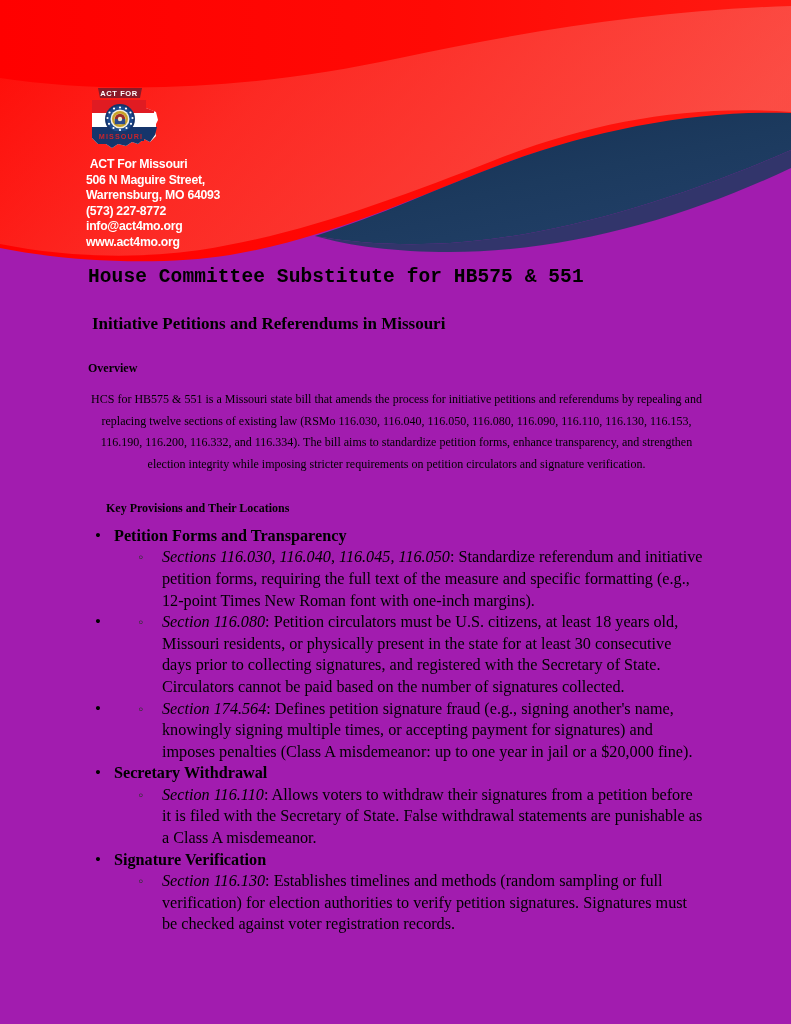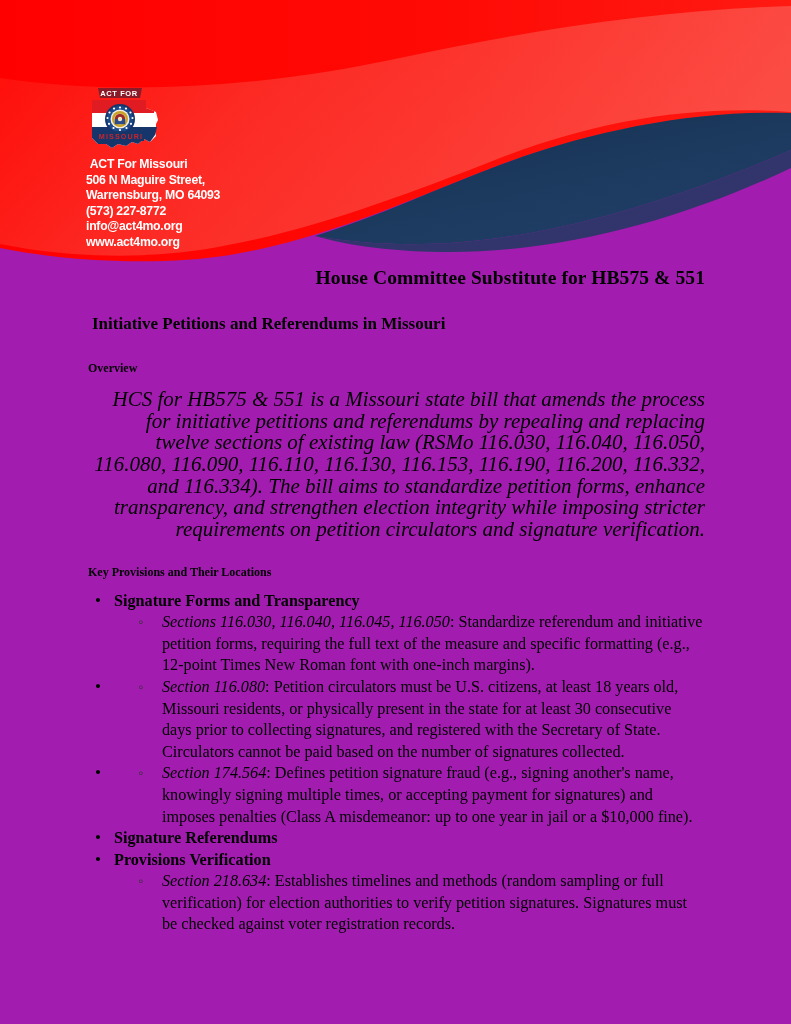--- a/index.html
+++ b/index.html
@@ -69,49 +69,49 @@
     left: 0;
     top: 258px;
     width: 791px;
     padding: 0 86px 0 88px;
     box-sizing: border-box;
   }
 
   h1.doc-title {
     font-size: 19.5px;
     font-weight: 700;
-    text-align: right;
+    text-align: left;
     margin: 8px 0 0 0;
     padding: 0;
     line-height: 1.2;
     letter-spacing: 0.1px;
+    font-family: Liberation Mono, monospace;
   }
   h2.doc-subtitle {
     font-size: 17px;
     font-weight: 700;
     margin: 25px 0 0 4px;
     padding: 0;
     line-height: 1.2;
   }
   h3.section-heading {
     font-size: 12px;
     font-weight: 700;
     margin: 26px 0 0 0;
     padding: 0;
     line-height: 1.2;
   }
-  h3.section-heading.tight { margin-top: 25px; }
+  h3.section-heading.tight { margin-top: 25px; margin-left: 18px; }
 
   p.body-para {
-    font-size: 21px;
+    font-size: 12px;
     line-height: 21.6px;
     margin: 14px 0 0 0;
     padding: 0;
-    text-align: right;
-    font-style: italic;
+    text-align: center;
   }
 
   ul.provisions {
     list-style: none;
     margin: 11px 0 0 0;
     padding: 0;
   }
   ul.provisions > li.prov-item {
     position: relative;
     padding-left: 26px;
@@ -282,45 +282,48 @@
 
     <h3 class="section-heading">Overview</h3>
 
     <p class="body-para">HCS for HB575 &amp; 551 is a Missouri state bill that amends the process for initiative petitions and referendums by repealing and replacing twelve sections of existing law (RSMo 116.030, 116.040, 116.050, 116.080, 116.090, 116.110, 116.130, 116.153, 116.190, 116.200, 116.332, and 116.334). The bill aims to standardize petition forms, enhance transparency, and strengthen election integrity while imposing stricter requirements on petition circulators and signature verification.</p>
 
     <h3 class="section-heading tight">Key Provisions and Their Locations</h3>
 
     <ul class="provisions">
 
       <li class="prov-item">
-        <span class="prov-title">Signature Forms and Transparency</span>
+        <span class="prov-title">Petition Forms and Transparency</span>
         <ul class="subprov">
           <li class="subprov-item"><span class="sec-ref">Sections 116.030, 116.040, 116.045, 116.050</span><span>: Standardize referendum and initiative petition forms, requiring the full text of the measure and specific formatting (e.g., 12-point Times New Roman font with one-inch margins).</span></li>
         </ul>
       </li>
 
       <li class="prov-item">
         <ul class="subprov">
           <li class="subprov-item"><span class="sec-ref">Section 116.080</span><span>: Petition circulators must be U.S. citizens, at least 18 years old, Missouri residents, or physically present in the state for at least 30 consecutive days prior to collecting signatures, and registered with the Secretary of State. Circulators cannot be paid based on the number of signatures collected.</span></li>
         </ul>
       </li>
 
       <li class="prov-item">
         <ul class="subprov">
-          <li class="subprov-item"><span class="sec-ref">Section 174.564</span><span>: Defines petition signature fraud (e.g., signing another's name, knowingly signing multiple times, or accepting payment for signatures) and imposes penalties (Class A misdemeanor: up to one year in jail or a $10,000 fine).</span></li>
-        </ul>
-      </li>
-
-      <li class="prov-item">
-        <span class="prov-title">Signature Referendums</span>
-      </li>
-
-      <li class="prov-item">
-        <span class="prov-title">Provisions Verification</span>
-        <ul class="subprov">
-          <li class="subprov-item"><span class="sec-ref">Section 218.634</span><span>: Establishes timelines and methods (random sampling or full verification) for election authorities to verify petition signatures. Signatures must be checked against voter registration records.</span></li>
+          <li class="subprov-item"><span class="sec-ref">Section 174.564</span><span>: Defines petition signature fraud (e.g., signing another's name, knowingly signing multiple times, or accepting payment for signatures) and imposes penalties (Class A misdemeanor: up to one year in jail or a $20,000 fine).</span></li>
+        </ul>
+      </li>
+
+      <li class="prov-item">
+        <span class="prov-title">Secretary Withdrawal</span>
+        <ul class="subprov">
+          <li class="subprov-item"><span class="sec-ref">Section 116.110</span><span>: Allows voters to withdraw their signatures from a petition before it is filed with the Secretary of State. False withdrawal statements are punishable as a Class A misdemeanor.</span></li>
+        </ul>
+      </li>
+
+      <li class="prov-item">
+        <span class="prov-title">Signature Verification</span>
+        <ul class="subprov">
+          <li class="subprov-item"><span class="sec-ref">Section 116.130</span><span>: Establishes timelines and methods (random sampling or full verification) for election authorities to verify petition signatures. Signatures must be checked against voter registration records.</span></li>
         </ul>
       </li>
 
     </ul>
   </div>
 
 </div>
 
 </body></html>

